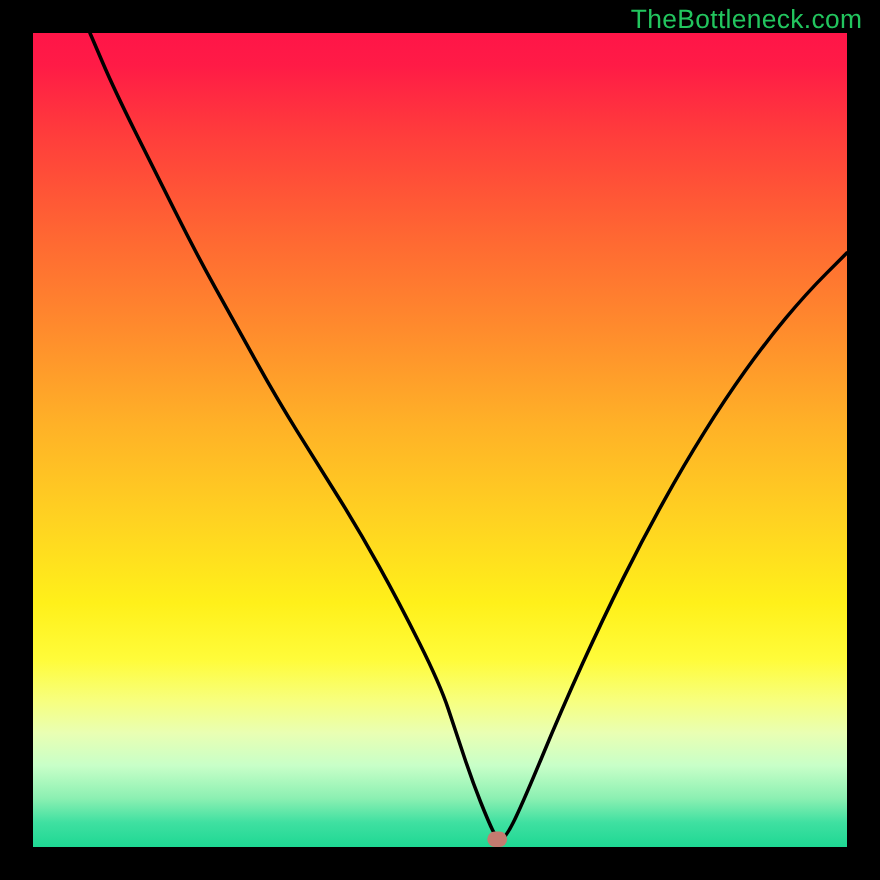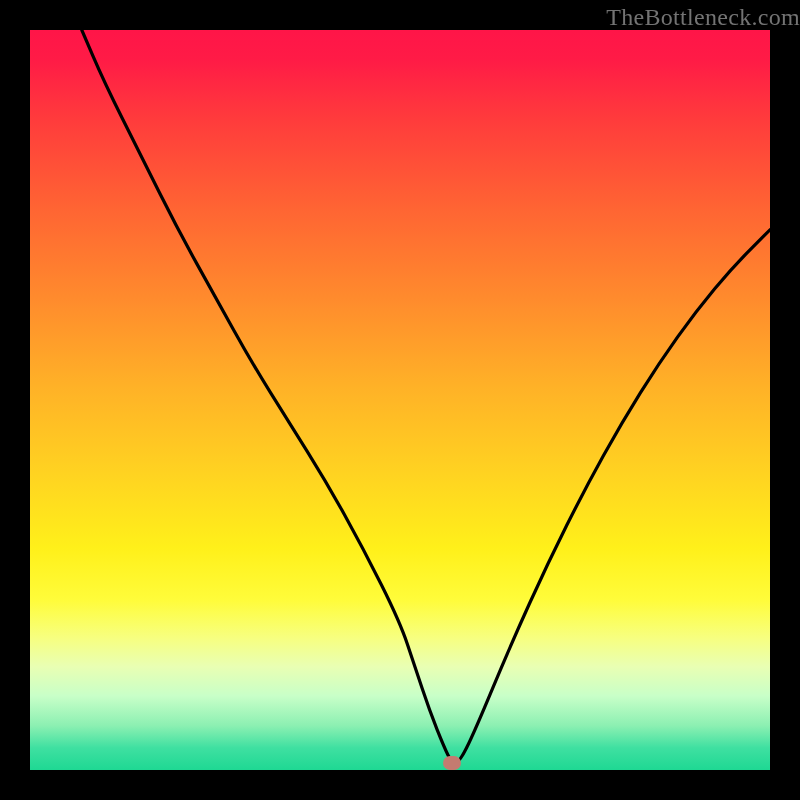--- a/index.html
+++ b/index.html
@@ -13,27 +13,26 @@
   }
   .frame {
     position: relative;
     width: 800px;
     height: 800px;
     background: #000;
   }
   .watermark {
     position: absolute;
     top: 4px;
-    right: 0;
-    color: #737373;
+    right: 16px;
+    color: #22c55e;
     font-size: 24px;
     font-weight: 500;
     letter-spacing: 0.3px;
     z-index: 5;
-    font-family: Liberation Serif, serif;
   }
   .plot-area {
     position: absolute;
     left: 30px;
     top: 30px;
     width: 740px;
     height: 740px;
     overflow: hidden;
   }
   

